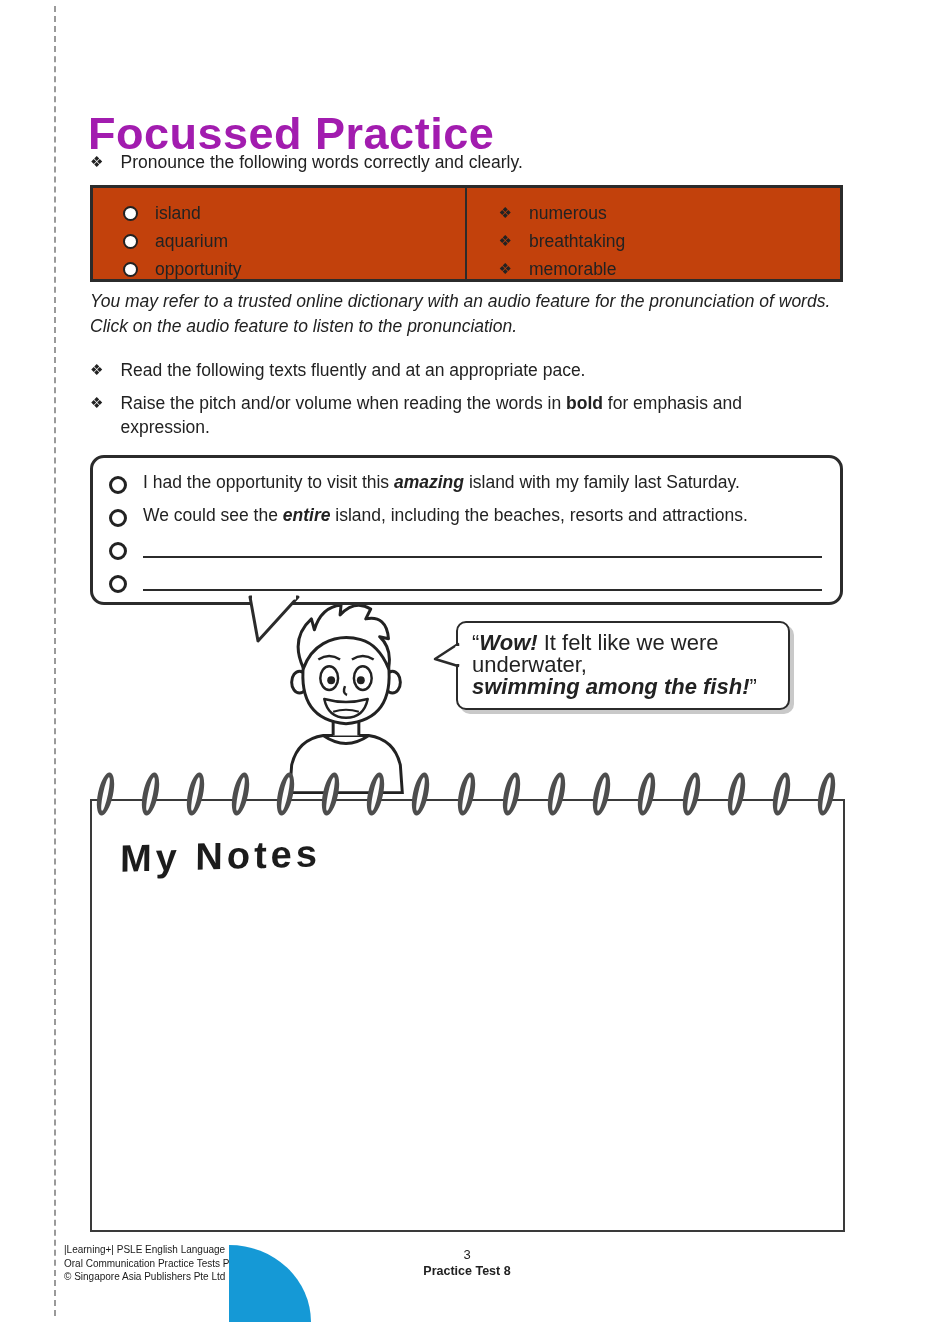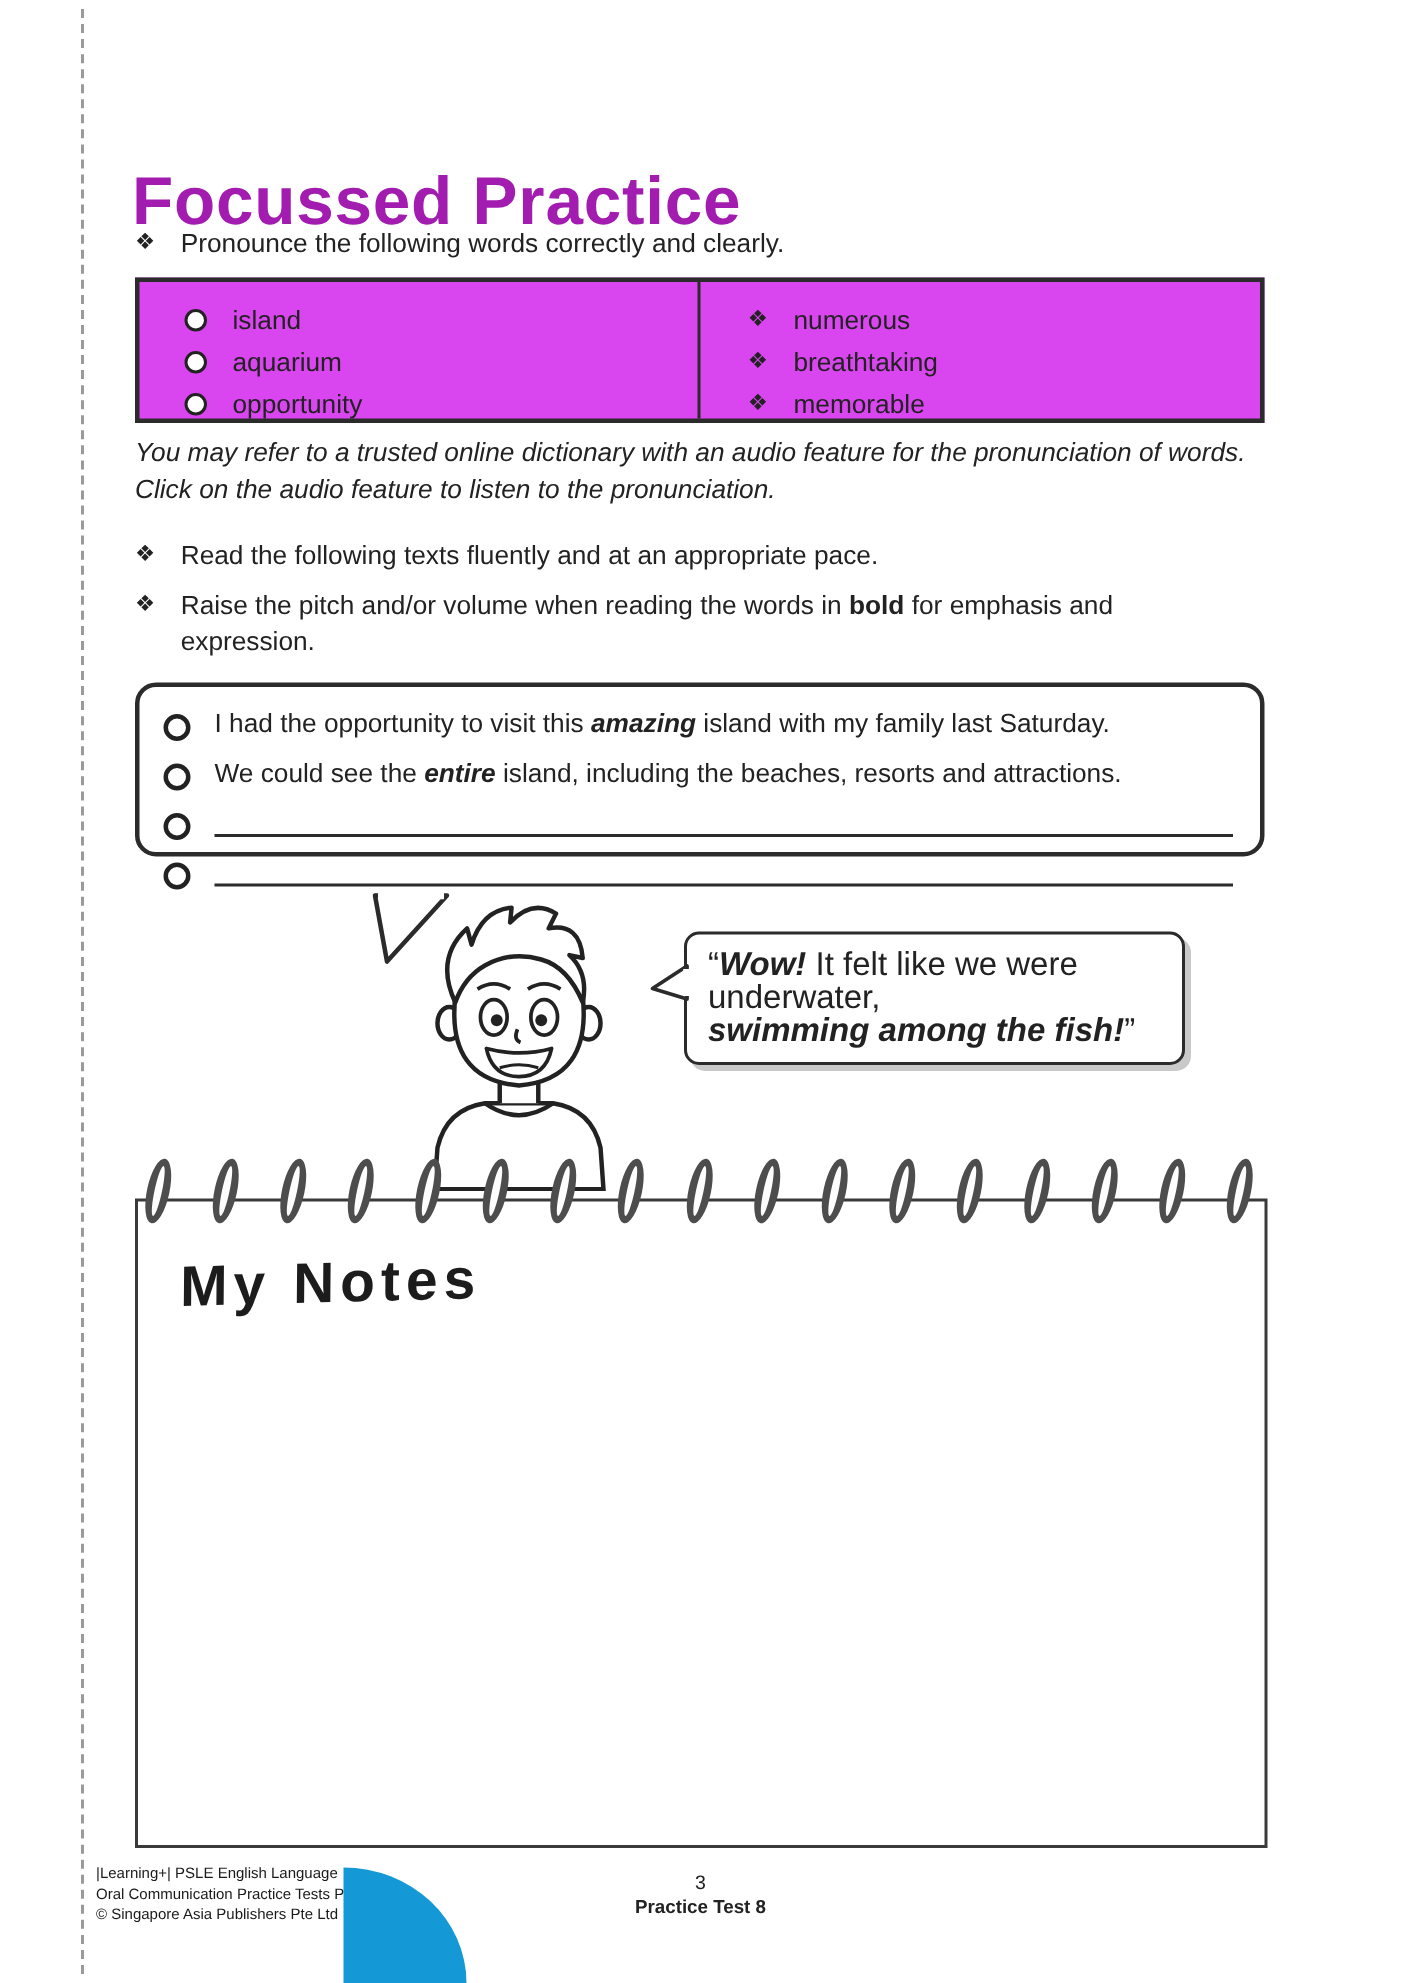--- a/index.html
+++ b/index.html
@@ -5,29 +5,29 @@
   html,body{margin:0;padding:0;background:#fff;}
   .page{position:relative;width:935px;height:1322px;background:#fff;overflow:hidden;
         font-family:"Liberation Sans", sans-serif;color:#222;}
   .perforation{position:absolute;left:54px;top:6px;bottom:6px;border-left:2px dashed #9a9a9a;}
   .title{position:absolute;left:88px;top:78px;font-size:45px;font-weight:bold;color:#a21caf;letter-spacing:.5px;}
 
   .bullet-row{position:absolute;display:flex;align-items:flex-start;gap:17px;font-size:17.5px;line-height:24px;}
   .diamond{font-size:15px;line-height:24px;color:#222;flex:0 0 auto;}
 
   .word-box{position:absolute;left:90px;top:185px;width:753px;height:97px;border:3px solid #2b2b2b;
-            display:flex;box-sizing:border-box;background:#d946ef;}
+            display:flex;box-sizing:border-box;background:#c2410c;}
   .word-col{flex:1;padding:11px 0 0 30px;box-sizing:border-box;}
   .word-col.right{border-left:2px solid #2b2b2b;padding-left:32px;}
   .word-row{display:flex;align-items:center;gap:17px;height:28px;font-size:17.5px;}
   .ring{width:11px;height:11px;border:2.5px solid #222;border-radius:50%;flex:0 0 auto;background:#fff;}
 
   .italic-note{position:absolute;left:90px;top:289px;width:766px;font-size:17.5px;font-style:italic;line-height:25px;}
 
-  .reading-box{position:absolute;left:90px;top:455px;width:753px;height:116px;border:3px solid #2b2b2b;
+  .reading-box{position:absolute;left:90px;top:455px;width:753px;height:150px;border:3px solid #2b2b2b;
                border-radius:14px;box-sizing:border-box;padding:13px 16px 0 16px;background:#fff;z-index:2;}
   .reading-row{display:flex;align-items:flex-start;gap:16px;font-size:17.5px;line-height:22px;margin-bottom:10px;}
   .reading-row .ring{margin-top:5px;width:12px;height:12px;border-width:3px;}
   .uline{flex:1;border-bottom:2px solid #2b2b2b;height:19px;margin-right:2px;}
   .bi{font-weight:bold;font-style:italic;}
   .b{font-weight:bold;}
 
   .box-tail{position:absolute;left:246px;top:595px;z-index:3;}
   .boy{position:absolute;left:262px;top:598px;z-index:1;}
 

